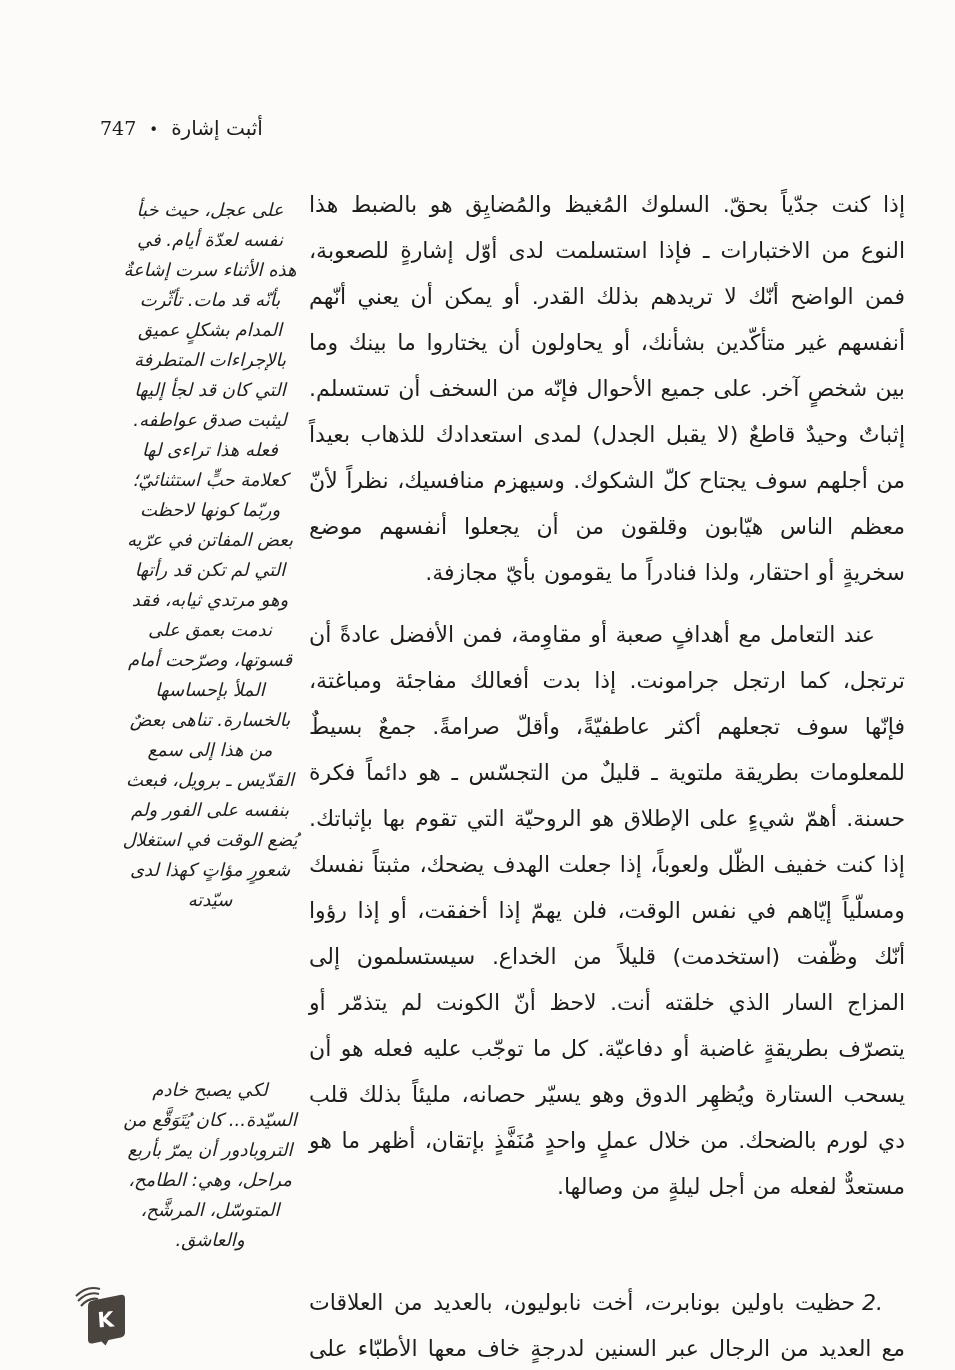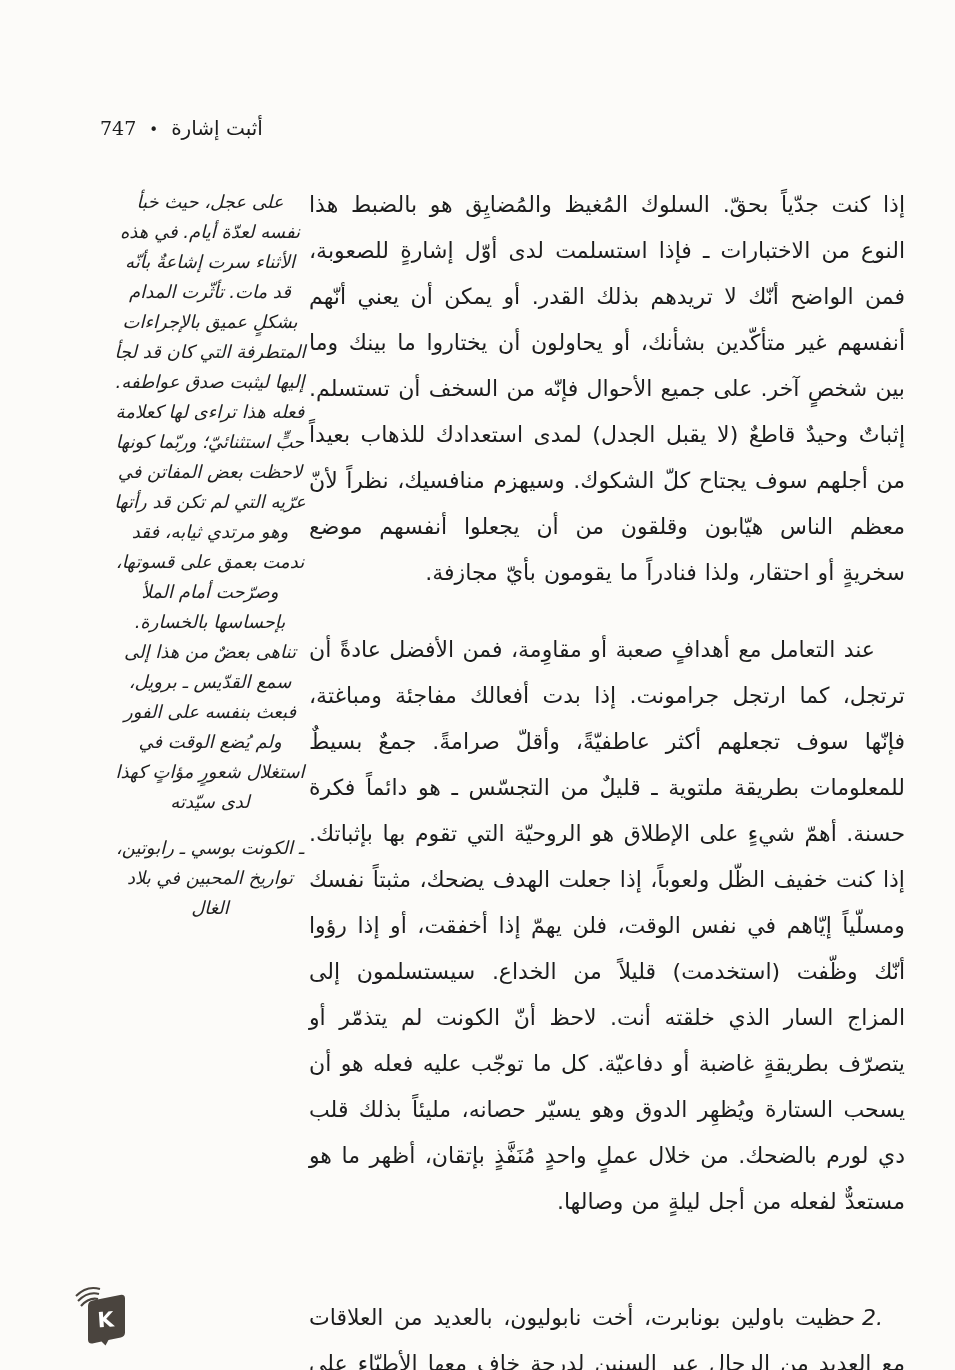--- a/index.html
+++ b/index.html
@@ -37,40 +37,40 @@
     width: 596px;
     text-align: justify;
     direction: rtl;
   }
   .para {
     margin: 0;
     font-size: 22px;
     line-height: 46px;
     word-spacing: 1px;
   }
-  .para.p2 { margin-top: 31px; text-indent: 30px; }
+  .para.p2 { margin-top: 16px; text-indent: 30px; }
   .para.p3 { margin-top: 70px; text-indent: 22px; }
   .item-number {
     font-style: italic;
     unicode-bidi: embed;
     margin-left: 7px;
   }
 
   
   .margin-col {
     position: absolute;
     top: 0; left: 100px;
     width: 210px;
     height: 100%;
   }
   .margin-block { position: absolute; width: 200px; right: 0; }
   .margin-block-1 { top: 183px; }
   .margin-block-2 { top: 1063px; }
   .margin-note, .margin-attribution {
-    margin: 4px;
+    margin: 12px;
     font-size: 18px;
     line-height: 30px;
     font-style: italic;
     text-align: center;
     direction: rtl;
   }
   .margin-attribution { margin-top: 16px; }
 
   
   .footer {
@@ -95,21 +95,23 @@
 
   <header class="page-header">
     <span class="book-title">أثبت إشارة</span>
     <span class="header-bullet">•</span>
     <span class="page-number">747</span>
   </header>
 
   <aside class="margin-col">
     <div class="margin-block margin-block-1">
       <p class="margin-note">على عجل، حيث خبأ نفسه لعدّة أيام. في هذه الأثناء سرت إشاعةٌ بأنّه قد مات. تأثّرت المدام بشكلٍ عميق بالإجراءات المتطرفة التي كان قد لجأ إليها ليثبت صدق عواطفه. فعله هذا تراءى لها كعلامة حبٍّ استثنائيّ؛ وربّما كونها لاحظت بعض المفاتن في عرّيه التي لم تكن قد رأتها وهو مرتدي ثيابه، فقد ندمت بعمق على قسوتها، وصرّحت أمام الملأ بإحساسها بالخسارة. تناهى بعضٌ من هذا إلى سمع القدّيس ـ برويل، فبعث بنفسه على الفور ولم يُضع الوقت في استغلال شعورٍ مؤاتٍ كهذا لدى سيّدته</p>
-      <p class="margin-attribution">ـ الكونت بوسي ـ رابوتين، تواريخ المحبين في بلاد الغال</p>
+    </div>
+    <div class="margin-block margin-block-2">
+      <p class="margin-note">لكي يصبح خادم السيّدة... كان يُتَوَقَّع من التروبادور أن يمرّ بأربع مراحل، وهي: الطامح، المتوسّل، المرشَّح، والعاشق.</p>
     </div>
   </aside>
 
   <main class="text-col">
     <p class="para p1">إذا كنت جدّياً بحقّ. السلوك المُغيظ والمُضايِق هو بالضبط هذا النوع من الاختبارات ـ فإذا استسلمت لدى أوّل إشارةٍ للصعوبة، فمن الواضح أنّك لا تريدهم بذلك القدر. أو يمكن أن يعني أنّهم أنفسهم غير متأكّدين بشأنك، أو يحاولون أن يختاروا ما بينك وما بين شخصٍ آخر. على جميع الأحوال فإنّه من السخف أن تستسلم. إثباتٌ وحيدٌ قاطعٌ (لا يقبل الجدل) لمدى استعدادك للذهاب بعيداً من أجلهم سوف يجتاح كلّ الشكوك. وسيهزم منافسيك، نظراً لأنّ معظم الناس هيّابون وقلقون من أن يجعلوا أنفسهم موضع سخريةٍ أو احتقار، ولذا فنادراً ما يقومون بأيّ مجازفة.</p>
     <p class="para p2">عند التعامل مع أهدافٍ صعبة أو مقاوِمة، فمن الأفضل عادةً أن ترتجل، كما ارتجل جرامونت. إذا بدت أفعالك مفاجئة ومباغتة، فإنّها سوف تجعلهم أكثر عاطفيّةً، وأقلّ صرامةً. جمعٌ بسيطٌ للمعلومات بطريقة ملتوية ـ قليلٌ من التجسّس ـ هو دائماً فكرة حسنة. أهمّ شيءٍ على الإطلاق هو الروحيّة التي تقوم بها بإثباتك. إذا كنت خفيف الظّل ولعوباً، إذا جعلت الهدف يضحك، مثبتاً نفسك ومسلّياً إيّاهم في نفس الوقت، فلن يهمّ إذا أخفقت، أو إذا رؤوا أنّك وظّفت (استخدمت) قليلاً من الخداع. سيستسلمون إلى المزاج السار الذي خلقته أنت. لاحظ أنّ الكونت لم يتذمّر أو يتصرّف بطريقةٍ غاضبة أو دفاعيّة. كل ما توجّب عليه فعله هو أن يسحب الستارة ويُظهِر الدوق وهو يسيّر حصانه، مليئاً بذلك قلب دي لورم بالضحك. من خلال عملٍ واحدٍ مُنَفَّذٍ بإتقان، أظهر ما هو مستعدٌّ لفعله من أجل ليلةٍ من وصالها.</p>
     <p class="para p3"><span class="item-number" dir="ltr">2.</span><span>حظيت باولين بونابرت، أخت نابوليون، بالعديد من العلاقات مع العديد من الرجال عبر السنين لدرجةٍ خاف معها الأطبّاء على صحّتها. لم تكن تستطع البقاء مع رجلٍ واحد أكثر من بضعة أسابيع؛ الجِدّة كانت لذّتها الوحيدة. بعد أن زوّجها نابوليون من الأمير كاميلو بورجيز، في عام 1804، فإنّ التغيّر الوحيد الذي طرأ على علاقاتها كان أن تضاعفت عدّة مرّات. وهكذا، فعندما التقت بالرائد الجريء والمندفع يولس دي كانوڤيل، في</span></p>
   </main>
 
   <footer class="footer">

